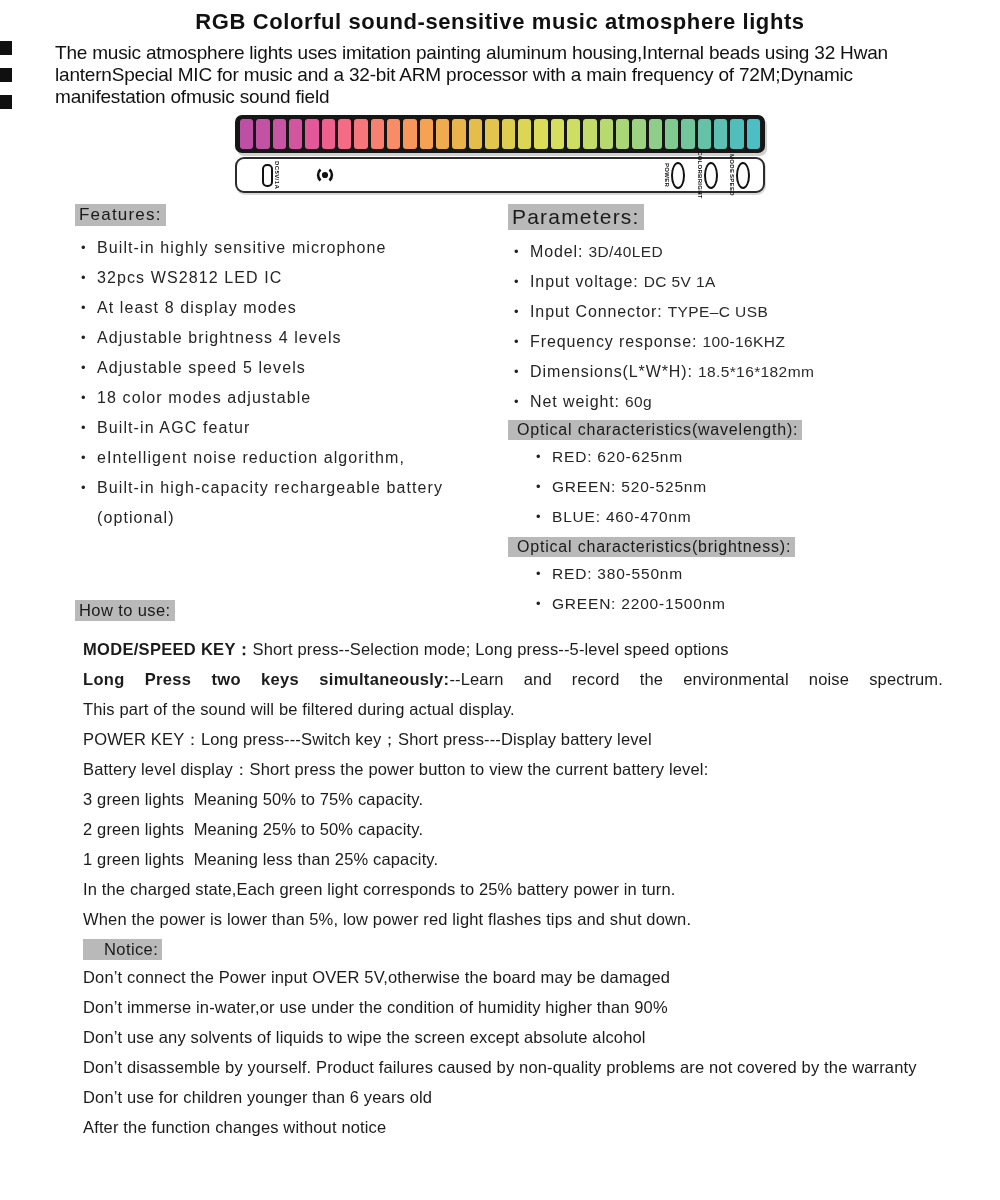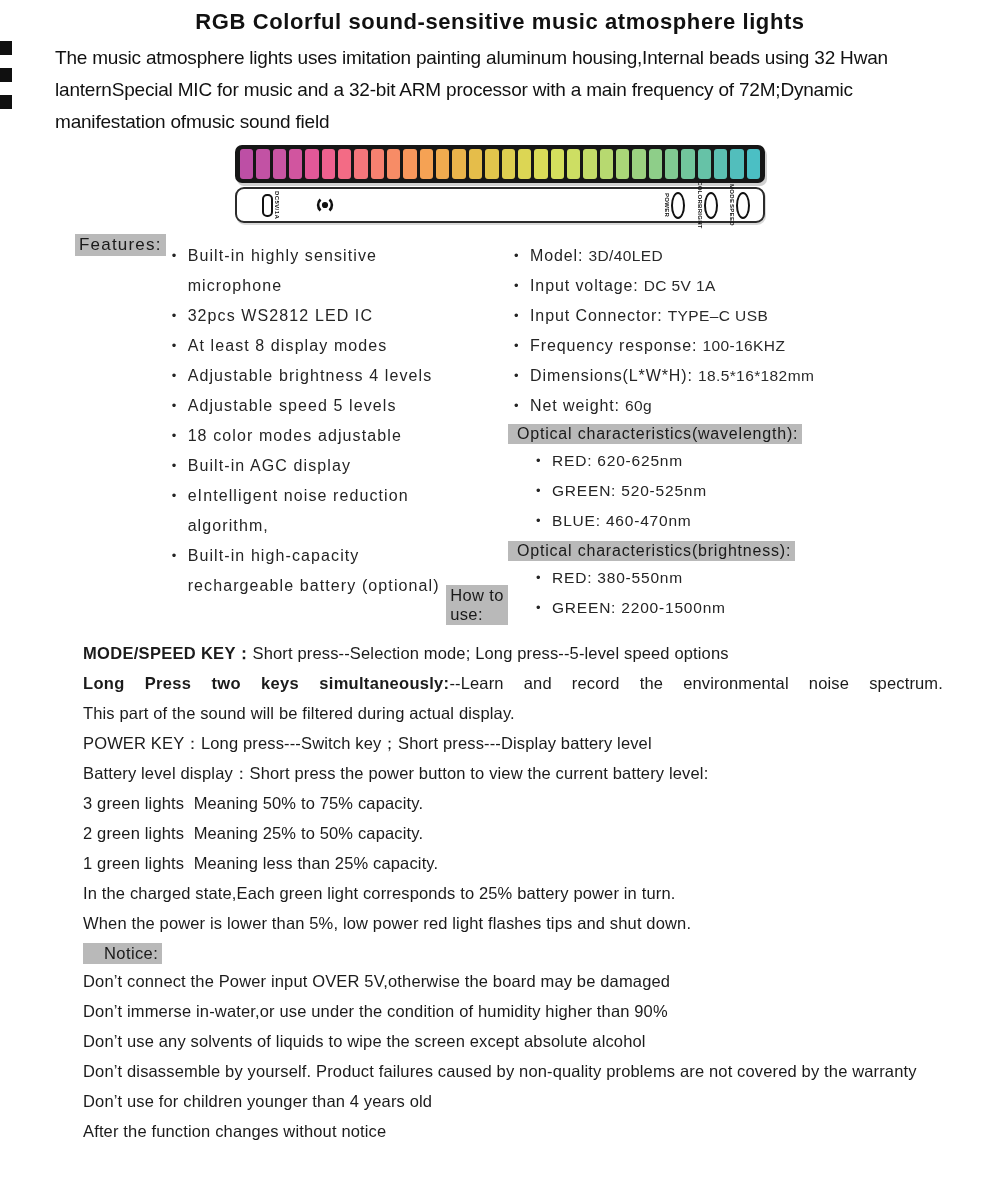--- a/index.html
+++ b/index.html
@@ -3,40 +3,40 @@
 <meta charset="utf-8">
 <style>
   * { margin:0; padding:0; box-sizing:border-box; }
   html,body { width:1000px; background:#ffffff; }
   body { height:1200px; font-family:"Liberation Sans", sans-serif; color:#1c1c1c; position:relative; overflow:hidden; }
 
   .edge-mark { position:absolute; left:-3px; width:15px; height:14px; background:#101010; }
 
   .title { text-align:center; font-weight:bold; font-size:22px; letter-spacing:0.6px; padding-top:9px; color:#111; }
 
-  .intro { margin:7px 50px 0 55px; font-size:19px; line-height:32px; letter-spacing:-0.2px; color:#111; }
+  .intro { margin:7px 50px 0 55px; font-size:19px; line-height:22px; letter-spacing:-0.2px; color:#111; }
 
   
   .device { width:530px; margin:7px auto 0 auto; }
   .led-bar { background:#161616; border-radius:7px; padding:4px 5px; display:flex; gap:3px; height:38px; box-shadow:2px 3px 0 rgba(150,150,150,.45); }
   .seg { flex:1; border-radius:3px; }
   .panel { margin-top:4px; background:#fff; border:2px solid #2b2b2b; border-radius:9px; height:36px; display:flex; align-items:center; padding:0 13px; box-shadow:1px 2px 0 rgba(160,160,160,.4); }
   .port-group { display:flex; align-items:center; margin-left:12px; }
   .port { width:11px; height:23px; border:2px solid #111; border-radius:5px; background:#fff; }
   .port-label { writing-mode:vertical-rl; font-size:6px; letter-spacing:0.4px; color:#111; margin-left:1px; font-weight:bold; }
   .mic-wrap { margin-left:30px; display:flex; align-items:center; }
   .btns { margin-left:auto; display:flex; align-items:center; gap:11px; }
   .btn-group { display:flex; align-items:center; gap:1px; }
   .btn-label { writing-mode:vertical-lr; font-size:6px; line-height:6.5px; letter-spacing:0.3px; font-weight:bold; color:#111; display:flex; }
   .btn-label span { display:block; white-space:nowrap; }
   .oval { width:14px; height:27px; border:2.5px solid #111; border-radius:50%; background:#fff; }
 
   
   .columns { display:flex; margin:11px 0 0 75px; }
-  .col-left { width:433px; display:flex; flex-direction:row; }
+  .col-left { width:433px; display:flex; flex-direction:column; }
   .col-right { flex:1; padding-right:30px; }
 
   .hl { display:inline-block; background:#b9b9b9; color:#1a1a1a; padding:1px 4px; }
   .h-features { font-size:17px; letter-spacing:1.2px; }
   .h-params { font-size:21px; letter-spacing:1.2px; }
   .h-optical { font-size:16px; letter-spacing:0.8px; margin-top:3px;padding-left:9px; }
   .h-howto { font-size:16.5px; letter-spacing:0.4px; }
   .h-notice { font-size:16.5px; letter-spacing:0.4px;padding-left:21px; }
 
   .list { list-style:none; margin-top:7px; }
@@ -165,37 +165,40 @@
         <li class="b-item">
           <span class="dot">•</span>
           <span class="txt">Adjustable speed 5 levels</span>
         </li>
         <li class="b-item">
           <span class="dot">•</span>
           <span class="txt">18 color modes adjustable</span>
         </li>
         <li class="b-item">
           <span class="dot">•</span>
-          <span class="txt">Built-in AGC display</span>
+          <span class="txt">Built-in AGC featur</span>
         </li>
         <li class="b-item">
           <span class="dot">•</span>
           <span class="txt">eIntelligent noise reduction algorithm,</span>
         </li>
         <li class="b-item">
           <span class="dot">•</span>
           <span class="txt">Built-in high-capacity rechargeable battery (optional)</span>
         </li>
       </ul>
     <div class="howto-wrap">
       <span class="hl h-howto">How to use:</span>
     </div>
   </div>
 
   <div class="col-right">
+    <div>
+      <span class="hl h-params">Parameters:</span>
+    </div>
     <ul class="list param-list">
         <li class="b-item">
           <span class="dot">•</span>
           <span class="txt"><span class="param-label">Model:</span><span class="param-value">3D/40LED</span></span>
         </li>
         <li class="b-item">
           <span class="dot">•</span>
           <span class="txt"><span class="param-label">Input voltage:</span><span class="param-value">DC 5V 1A</span></span>
         </li>
         <li class="b-item">
@@ -262,15 +265,15 @@
   </div>
 
 <div class="notice-head-row">
   <span class="hl h-notice">Notice:</span>
 </div>
 <div class="notice-block">
     <p class="body-line">Don’t connect the Power input OVER 5V,otherwise the board may be damaged</p>
     <p class="body-line">Don’t immerse in-water,or use under the condition of humidity higher than 90%</p>
     <p class="body-line">Don’t use any solvents of liquids to wipe the screen except absolute alcohol</p>
     <p class="body-line">Don’t disassemble by yourself. Product failures caused by non-quality problems are not covered by the warranty</p>
-    <p class="body-line">Don’t use for children younger than 4 years old</p>
+    <p class="body-line">Don’t use for children younger than 6 years old</p>
     <p class="body-line">After the function changes without notice</p>
   </div>
 
 </body></html>

